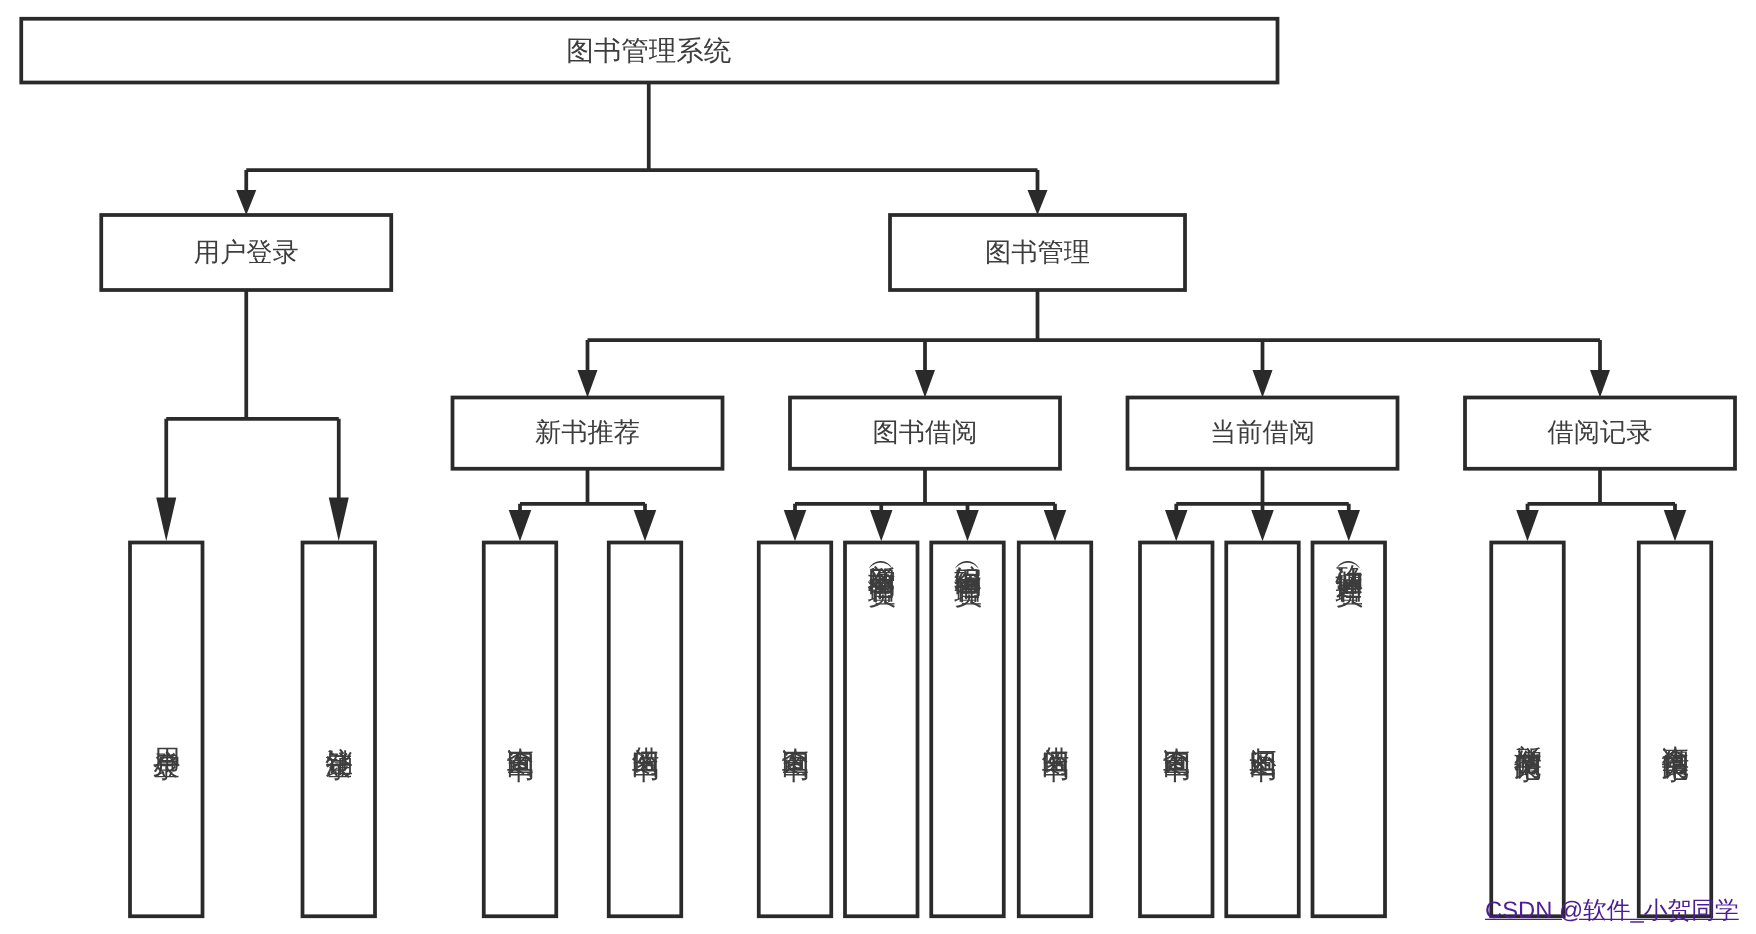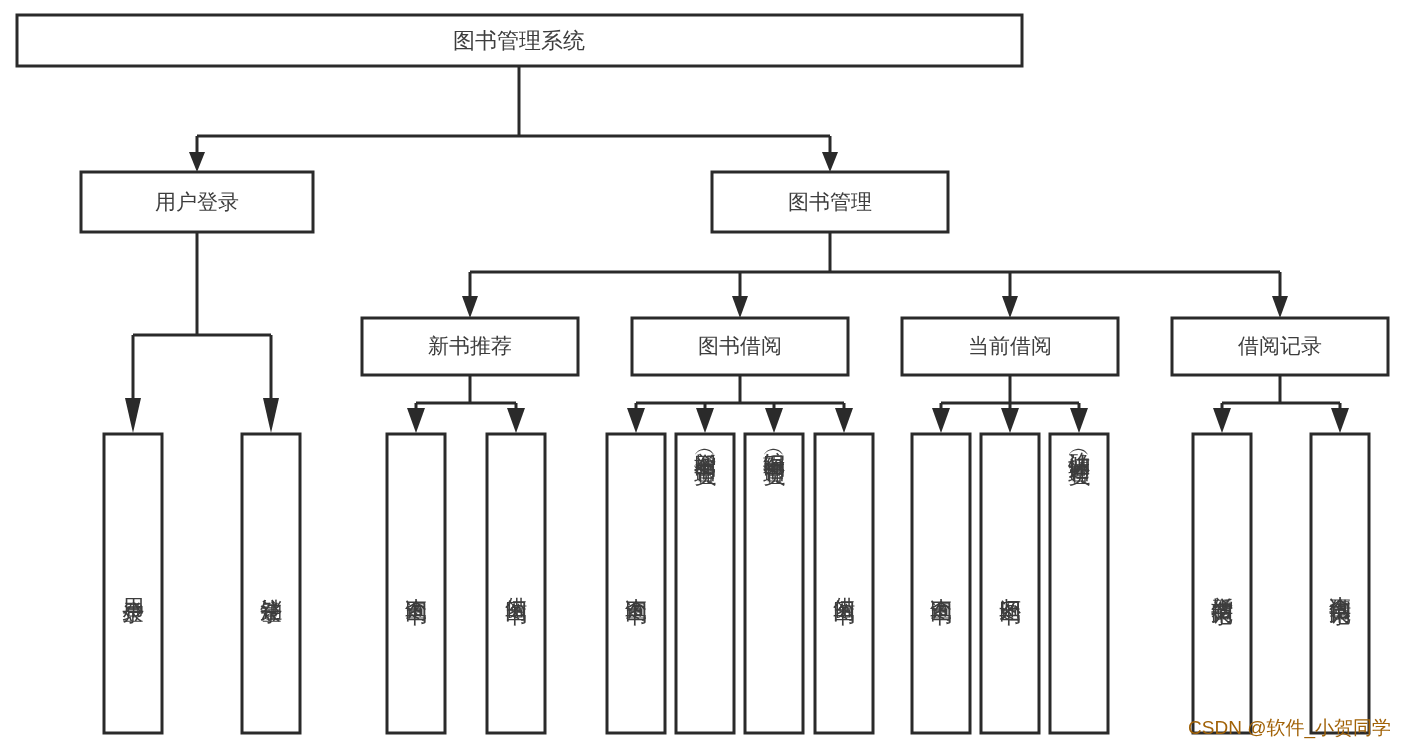--- a/index.html
+++ b/index.html
@@ -70,23 +70,24 @@
     letter-spacing: 2px;
     white-space: nowrap;
     text-align: center;
   }
   .watermark {
     position: absolute;
     right: 14px;
     bottom: 6px;
     font-family: "Liberation Sans", "DejaVu Sans", sans-serif;
     font-size: 19px;
-    color: #a16207;
+    color: #4c1d95;
     white-space: nowrap;
     pointer-events: none;
+    text-decoration: underline;
   }
 </style>
 </head>
 <body>
 
 <div id="diagram-root">
 
   <svg class="diagram" viewBox="0 0 1405 747">
     <defs></defs>
 

